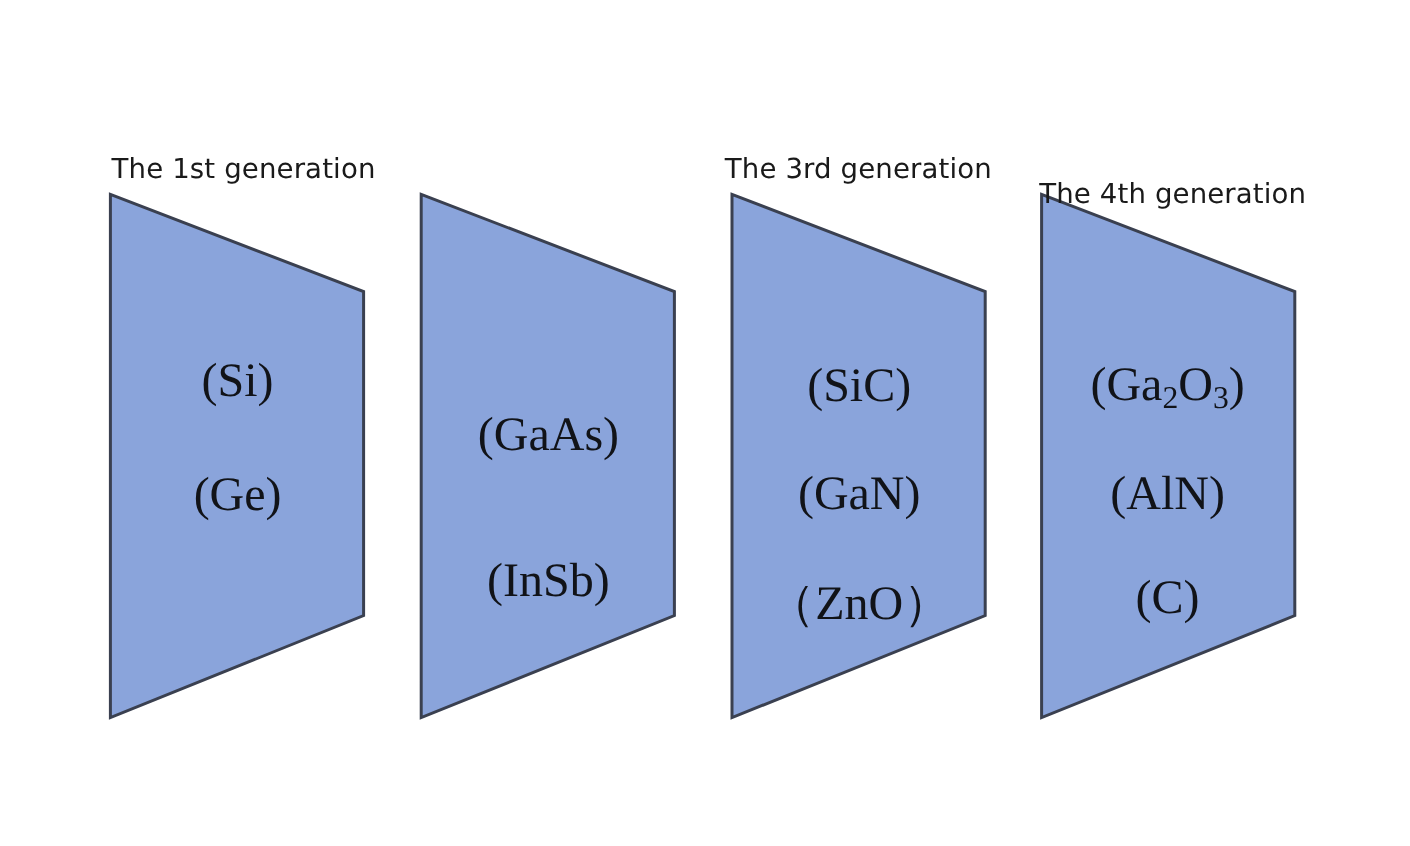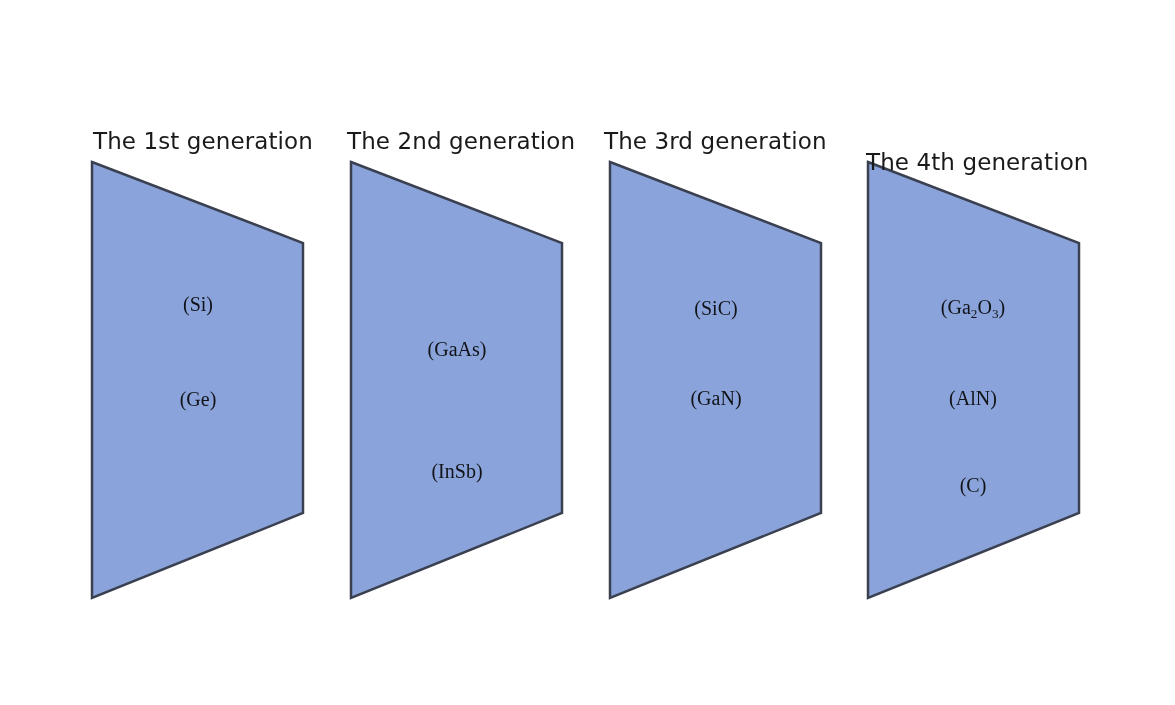--- a/index.html
+++ b/index.html
@@ -37,21 +37,21 @@
 
   .panel-shape {
     position: absolute;
     top: 0;
     left: 0;
   }
 
   .material {
     position: absolute;
     font-family: "Liberation Serif", "DejaVu Serif", serif;
-    font-size: 20px;
+    font-size: 40px;
     color: #111318;
     white-space: nowrap;
     text-align: center;
     transform: translateX(-50%);
   }
   .material sub {
     font-size: 0.66em;
     vertical-align: -0.28em;
   }
 </style>
@@ -61,23 +61,23 @@
 <div id="diagram">
     <svg width="1175" height="705" viewBox="0 0 1175 705" class="panel-shape">
       <polygon points="92,162 303,243 303,513 92,598" fill="#8AA4DB" stroke="#3A4050" stroke-width="2.5" stroke-linejoin="miter"></polygon>
       <polygon points="351,162 562,243 562,513 351,598" fill="#8AA4DB" stroke="#3A4050" stroke-width="2.5" stroke-linejoin="miter"></polygon>
       <polygon points="610,162 821,243 821,513 610,598" fill="#8AA4DB" stroke="#3A4050" stroke-width="2.5" stroke-linejoin="miter"></polygon>
       <polygon points="868,162 1079,243 1079,513 868,598" fill="#8AA4DB" stroke="#3A4050" stroke-width="2.5" stroke-linejoin="miter"></polygon>
     </svg>
     <div class="gen-label" style="left: 93px; top: 128px;">The 1st generation</div>
     <div class="material" style="left: 198px; top: 293px;">(Si)</div>
     <div class="material" style="left: 198px; top: 388px;">(Ge)</div>
-    <div class="gen-label" style="left: 347px; top: 128px;">The 2nd generation</div>
     <div class="material" style="left: 457px; top: 338px;">(GaAs)</div>
     <div class="material" style="left: 457px; top: 428px; margin-top: 32px;">(InSb)</div>
     <div class="gen-label" style="left: 604px; top: 128px;">The 3rd generation</div>
     <div class="material" style="left: 716px; top: 297px;">(SiC)</div>
     <div class="material" style="left: 716px; top: 387px;">(GaN)</div>
+    <div class="material" style="left: 716px; top: 475px;">（ZnO）</div>
     <div class="gen-label" style="left: 866px; top: 128px; margin-top: 21px;">The 4th generation</div>
     <div class="material" style="left: 973px; top: 296px;">(Ga<sub>2</sub>O<sub>3</sub>)</div>
     <div class="material" style="left: 973px; top: 387px; text-align: center;">(AlN)</div>
     <div class="material" style="left: 973px; top: 474px;">(C)</div>
   </div>
 
 </body></html>

